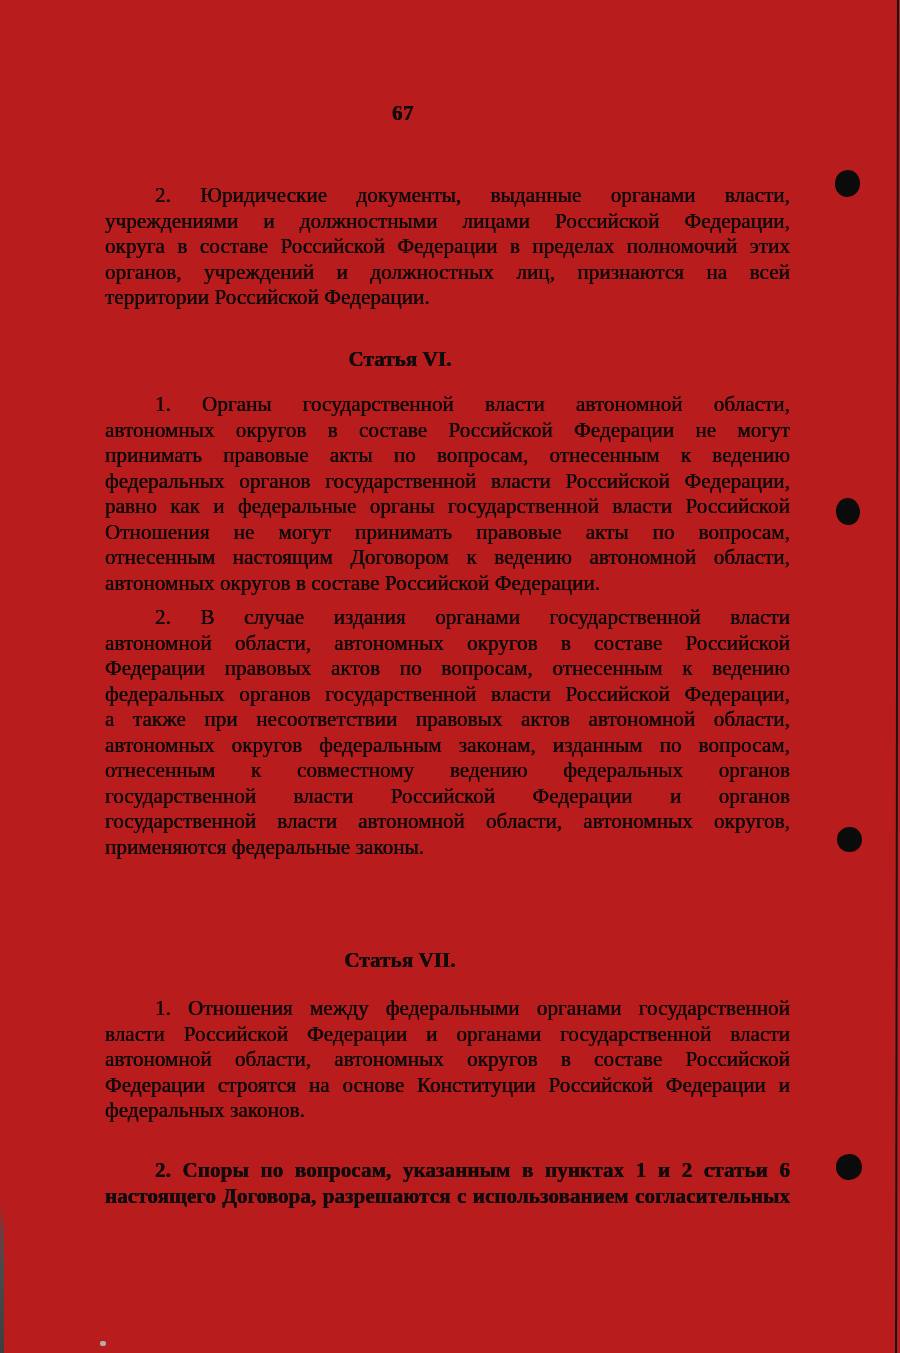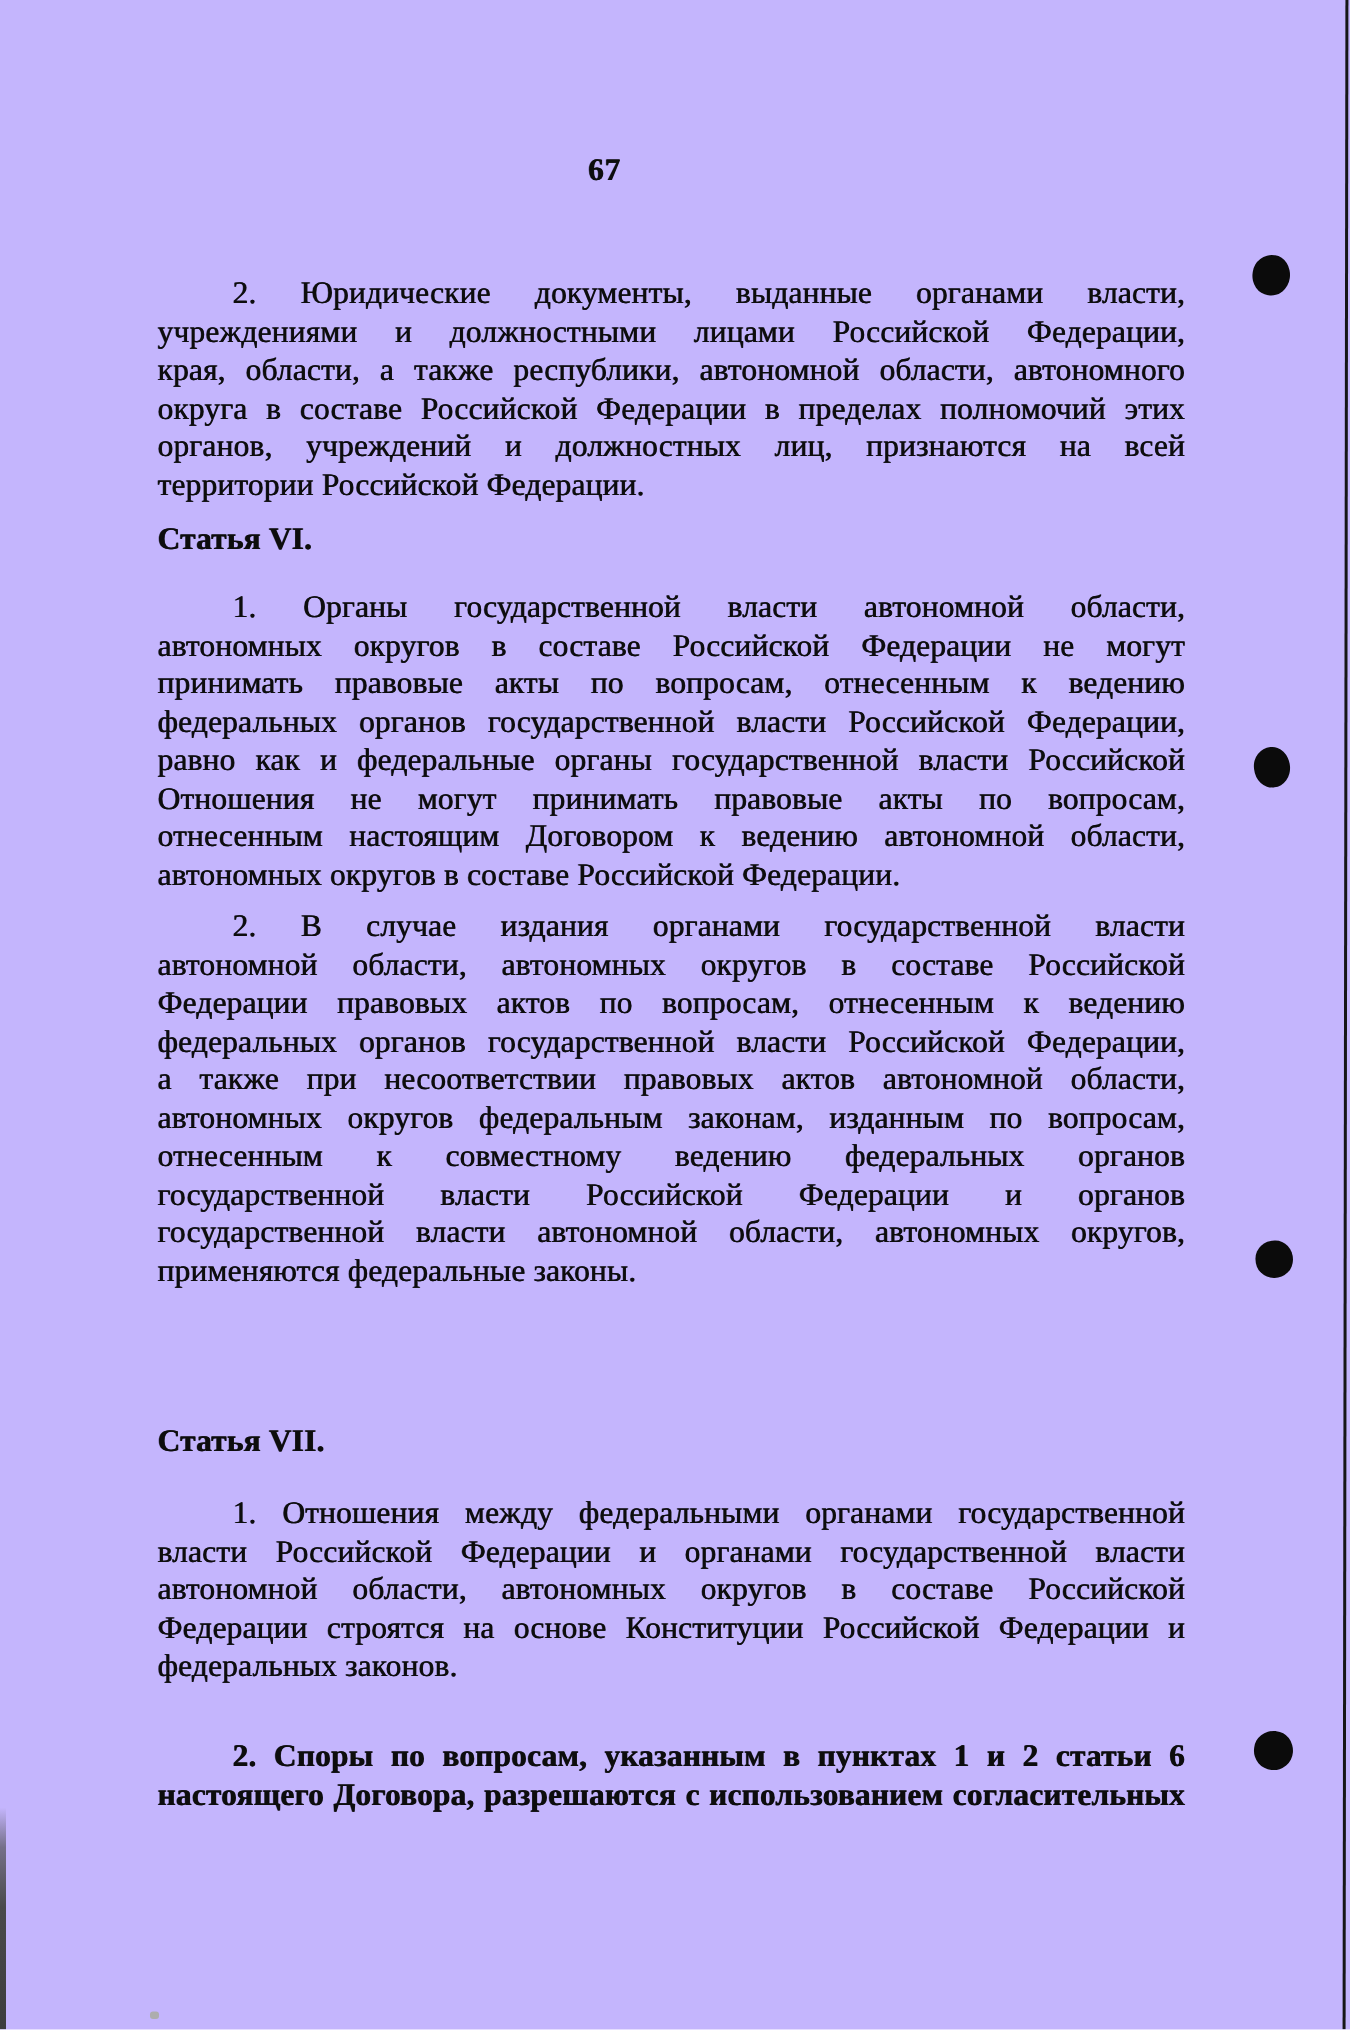--- a/index.html
+++ b/index.html
@@ -4,21 +4,21 @@
 <style>
   html, body {
     margin: 0;
     padding: 0;
     background: #ffffff;
   }
   .page {
     position: relative;
     width: 900px;
     height: 1353px;
-    background: #c4b5fd;
+    background: #b91c1c;
     overflow: hidden;
     font-family: "Liberation Serif", "DejaVu Serif", serif;
     color: #0d0d0d;
   }
   
   .page-number, .heading, .para {
     text-shadow: 0.3px 0 0 rgba(0,0,0,0.85), -0.3px 0 0 rgba(0,0,0,0.45);
   }
   .page-number {
     position: absolute;
@@ -37,20 +37,21 @@
     width: 685px;
     height: 100%;
     font-size: 21px;
     line-height: 25.5px;
     letter-spacing: 0.1px;
   }
   .heading {
     position: absolute;
     left: 0;
     width: 590px;
+    text-align: center;
     font-weight: bold;
     font-size: 21px;
   }
   .para {
     position: absolute;
     left: 0;
     width: 685px;
     margin-top: 18px;
   }
   .tline {
@@ -116,21 +117,20 @@
 
 <div class="page">
 
   <div class="page-number">67</div>
 
   <div class="text-column">
 
     <div class="para" id="para-intro">
         <div class="tline first">2. Юридические документы, выданные органами власти,</div>
         <div class="tline">учреждениями и должностными лицами Российской Федерации,</div>
-        <div class="tline">края, области, а также республики, автономной области, автономного</div>
         <div class="tline">округа в составе Российской Федерации в пределах полномочий этих</div>
         <div class="tline">органов, учреждений и должностных лиц, признаются на всей</div>
         <div class="tline last">территории Российской Федерации.</div>
       </div>
 
     <div class="heading" id="heading-vi">Статья VI.</div>
 
     <div class="para" id="para-vi-1">
         <div class="tline first">1. Органы государственной власти автономной области,</div>
         <div class="tline">автономных округов в составе Российской Федерации не могут</div>

